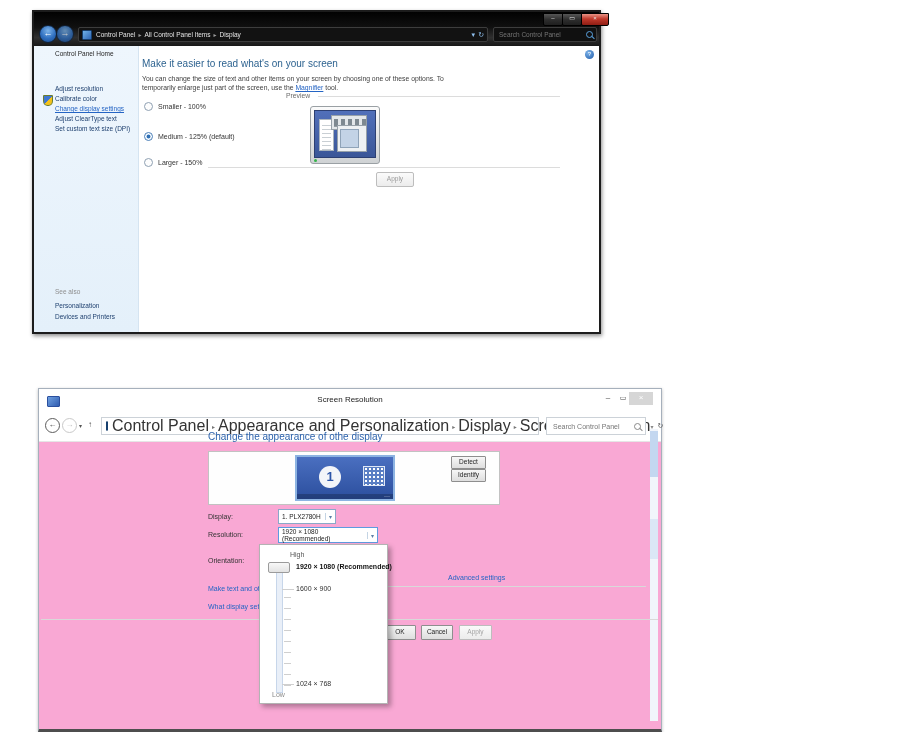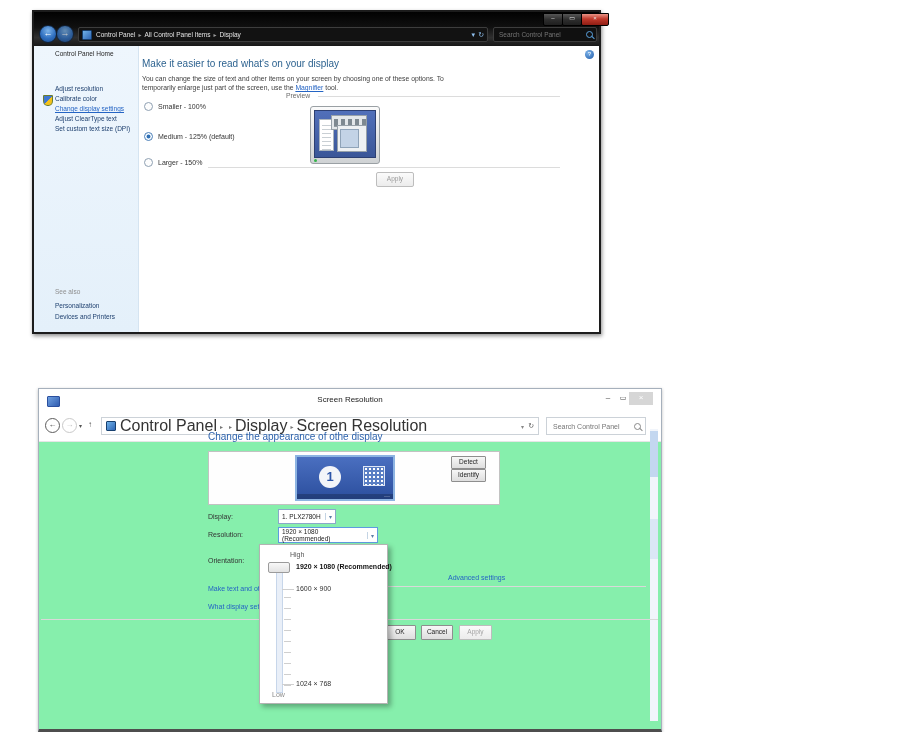--- a/index.html
+++ b/index.html
@@ -66,21 +66,21 @@
     background-image:repeating-linear-gradient(to right,#7e8991 0 4px,transparent 4px 7px);
     background-size:100% 60%;background-repeat:no-repeat;background-position:2px 3px;}
   .m7c{position:absolute;left:22px;top:14px;width:28px;height:25px;background:#eef1f3;border:1px solid #97a1a9;}
   .m7c::before{content:"";position:absolute;left:2px;top:3px;width:17px;height:17px;background:#c3d3e6;border:1px solid #8fa3b8;}
   .m7dot{position:absolute;left:3px;bottom:1px;width:3px;height:3px;border-radius:50%;background:#35b44a;}
   .w7-apply{position:absolute;left:342px;top:126px;width:36px;height:13px;border:1px solid #bdbdbd;border-radius:2px;
     background:linear-gradient(#fbfbfb,#ececec);color:#9b9b9b;font-size:6.5px;text-align:center;line-height:12px;}
   .w7-help{position:absolute;left:551px;top:4px;width:9px;height:9px;border-radius:50%;
     background:radial-gradient(circle at 35% 30%,#7db4ea,#1f5aa8);color:#fff;font-size:6px;line-height:9px;text-align:center;}
   
-  .win8{position:absolute;left:38px;top:388px;width:622px;height:340px;background:#86efac;
+  .win8{position:absolute;left:38px;top:388px;width:622px;height:340px;background:#f9a8d4;
     border:1px solid #a6b0bc;border-bottom:3px solid #4e4e4e;box-shadow:0 1px 3px rgba(0,0,0,.25);}
   .w8-titlebar{position:absolute;left:0;right:0;top:0;height:24px;background:#fff;}
   .w8-ticon{position:absolute;left:8px;top:7px;width:11px;height:9px;border:1px solid #2a4f9e;
     background:linear-gradient(135deg,#6fa0e0,#2f5cb0);border-radius:1px;}
   .w8-title{position:absolute;left:0;right:0;top:6px;text-align:center;font-size:8px;color:#222;}
   .w8-ctrl{position:absolute;top:3px;height:13px;color:#444;font-size:8px;line-height:12px;text-align:center;}
   .w8-ctrl.min{left:563px;width:12px;}
   .w8-ctrl.max{left:578px;width:12px;font-size:7px;}
   .w8-ctrl.close{left:590px;width:24px;background:#d6d6d6;color:#fff;}
   .w8-toolbar{position:absolute;left:0;right:0;top:24px;height:28px;border-bottom:1px solid #e6e6e6;background:#fff;}
@@ -163,21 +163,21 @@
       <span class="shield" style="top:49px"></span>
       <span class="side-item" style="top:49px">Calibrate color</span>
       <span class="side-item side-cur" style="top:59px">Change display settings</span>
       <span class="side-item" style="top:69px">Adjust ClearType text</span>
       <span class="side-item" style="top:79px">Set custom text size (DPI)</span>
       <span class="side-item side-grey" style="top:242px">See also</span>
       <span class="side-item" style="top:256px">Personalization</span>
       <span class="side-item" style="top:267px">Devices and Printers</span>
     </div>
 
-    <div class="w7-title">Make it easier to read what's on your display</div>
+    <div class="w7-title">Make it easier to read what's on your screen</div>
     <div class="w7-para">
       <span>You can change the size of text and other items on your screen by choosing one of these options. To</span><br>
       <span>temporarily enlarge just part of the screen, use the </span><span class="lnk">Magnifier</span><span> tool.</span>
     </div>
 
     <div class="opt-row" style="top:56px">
       <span class="radio"></span>
       <span>Smaller - 100%</span>
     </div>
     <div class="opt-row" style="top:86px">
@@ -216,20 +216,21 @@
   </div>
   <div class="w8-toolbar">
     <div class="w8-circ" style="left:6px">←</div>
     <div class="w8-circ fwd" style="left:23px">→</div>
     <span class="w8-glyph" style="left:40px;top:9px;font-size:6px">▾</span>
     <span class="w8-glyph" style="left:49px;top:7px;font-size:8px">↑</span>
     <div class="w8-field" style="left:62px;width:438px">
       <span class="addr-ico"></span>
       <span class="crumb">Control Panel</span>
       <span class="csep">▸</span>
+      <span class="crumb">Appearance and Personalization</span>
       <span class="csep">▸</span>
       <span class="crumb">Display</span>
       <span class="csep">▸</span>
       <span class="crumb">Screen Resolution</span>
       <span style="flex:1"></span>
       <span style="color:#888;font-size:6px;margin-right:4px">▾</span>
       <span style="color:#555;font-size:7px">↻</span>
     </div>
     <div class="w8-field" style="left:507px;width:100px">
       <input placeholder="Search Control Panel" style="">

